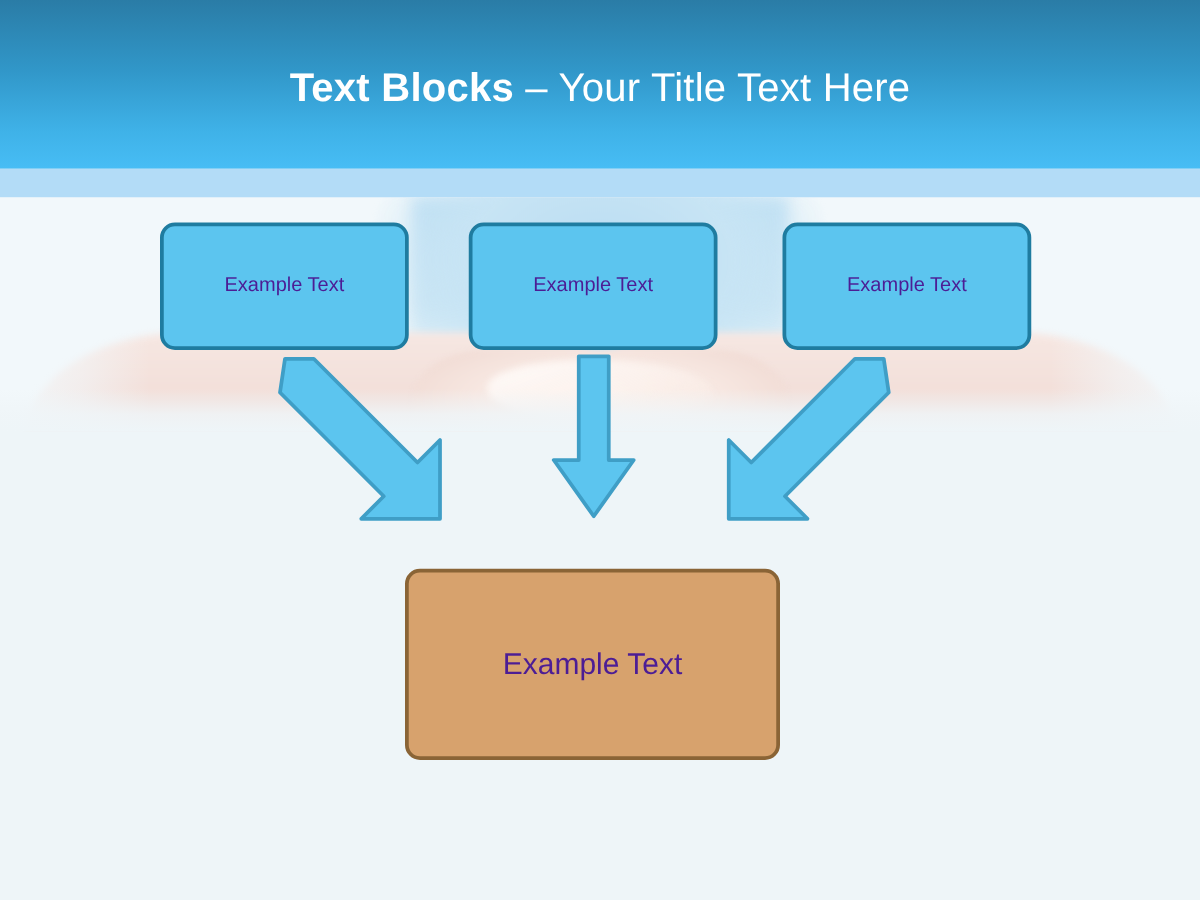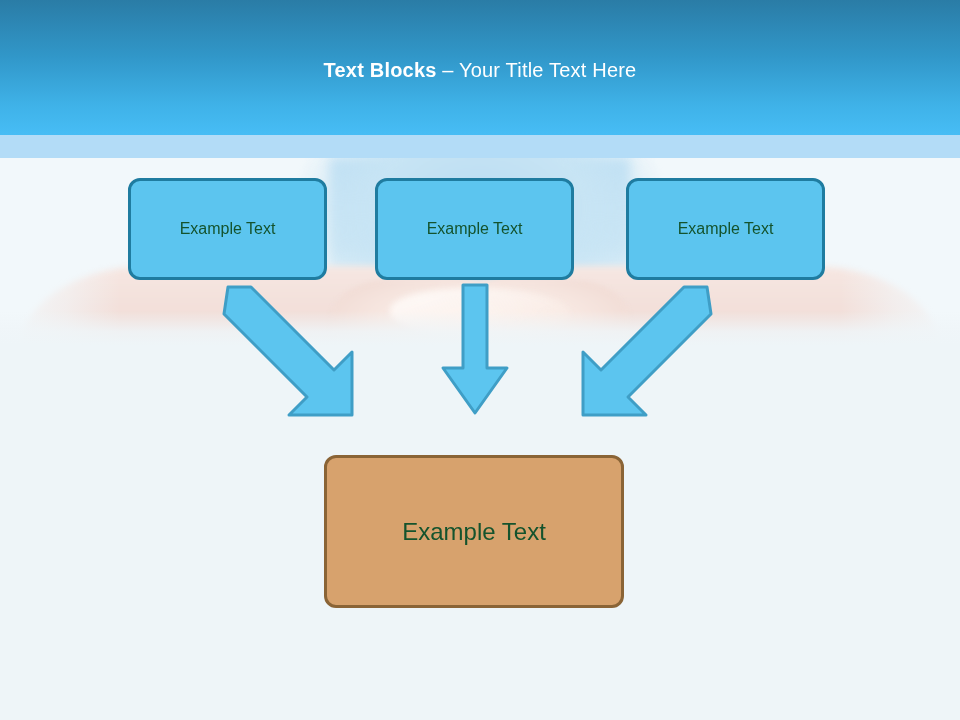--- a/index.html
+++ b/index.html
@@ -28,21 +28,21 @@
     height: 135px;
     background: linear-gradient(180deg, #2a7ca6 0%, #3197c9 42%, #3fb2e8 78%, #47bdf5 100%);
   }
   .header-title {
     position: absolute;
     left: 0;
     top: 52px;
     width: 960px;
     text-align: center;
     color: #ffffff;
-    font-size: 20px;
+    font-size: 32px;
     line-height: 36px;
     letter-spacing: 0.2px;
     white-space: nowrap;
   }
   .header-title .t-bold {
     font-weight: bold;
   }
   .header-title .t-light {
     font-weight: normal;
   }
@@ -165,21 +165,21 @@
   }
 
   
   .text-box {
     position: absolute;
     box-sizing: border-box;
     display: flex;
     align-items: center;
     justify-content: center;
     border-radius: 12px;
-    color: #14532d;
+    color: #4c1d95;
   }
   .box-top {
     background: #5cc5ef;
     border: 3px solid #1f7ca0;
     font-size: 16px;
     width: 199px;
     height: 102px;
   }
   .box-1 { left: 128px; top: 178px; }
   .box-2 { left: 375px; top: 178px; }

